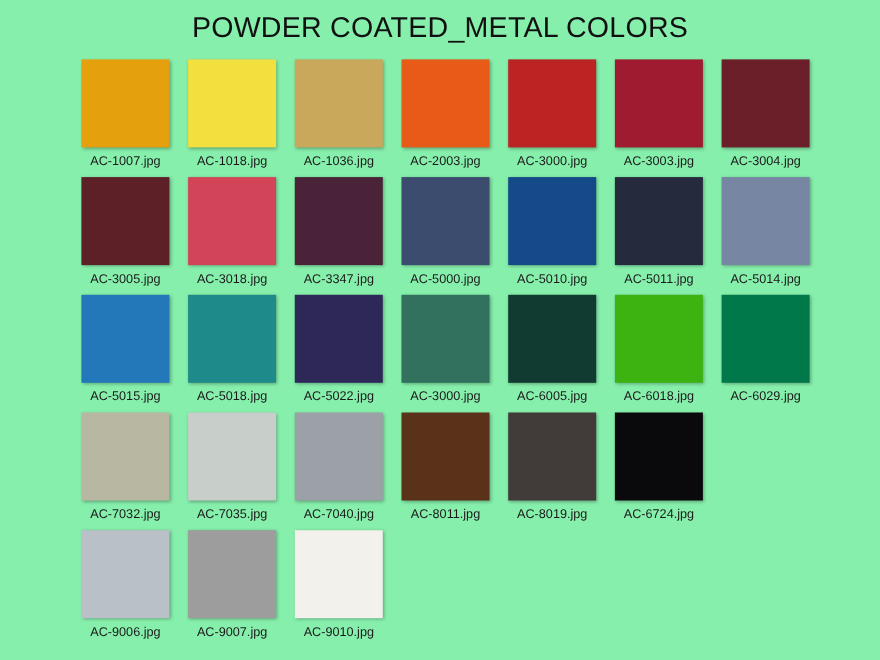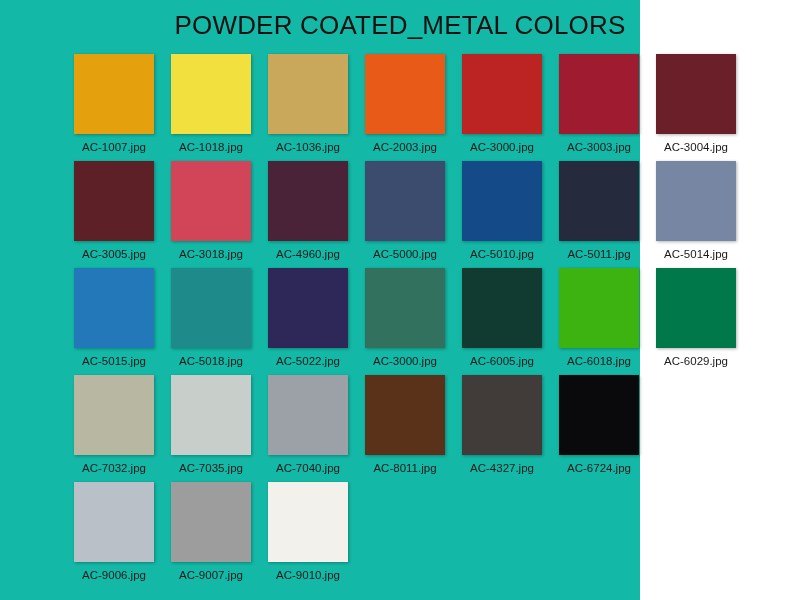--- a/index.html
+++ b/index.html
@@ -8,23 +8,23 @@
   }
   body {
     width: 800px;
     height: 600px;
     background: #ffffff;
     font-family: "Liberation Sans", sans-serif;
     overflow: hidden;
   }
   #page {
     position: relative;
-    width: 640px;
+    width: 800px;
     height: 600px;
-    background: #14b8a6;
+    background: #86efac;
   }
   #chart-title {
     position: absolute;
     top: 10px;
     left: 0;
     width: 800px;
     text-align: center;
     font-size: 26px;
     font-weight: 400;
     letter-spacing: 0.2px;
@@ -107,21 +107,21 @@
         <div class="swatch-cell">
           <div class="swatch-chip" style="background: rgb(94, 32, 39);"></div>
           <div class="swatch-label">AC-3005.jpg</div>
         </div>
         <div class="swatch-cell">
           <div class="swatch-chip" style="background: rgb(210, 68, 88);"></div>
           <div class="swatch-label">AC-3018.jpg</div>
         </div>
         <div class="swatch-cell">
           <div class="swatch-chip" style="background: rgb(74, 35, 57);"></div>
-          <div class="swatch-label">AC-4960.jpg</div>
+          <div class="swatch-label">AC-3347.jpg</div>
         </div>
         <div class="swatch-cell">
           <div class="swatch-chip" style="background: rgb(59, 76, 110);"></div>
           <div class="swatch-label">AC-5000.jpg</div>
         </div>
         <div class="swatch-cell">
           <div class="swatch-chip" style="background: rgb(20, 74, 135);"></div>
           <div class="swatch-label">AC-5010.jpg</div>
         </div>
         <div class="swatch-cell">
@@ -175,21 +175,21 @@
         <div class="swatch-cell">
           <div class="swatch-chip" style="background: rgb(155, 161, 166);"></div>
           <div class="swatch-label">AC-7040.jpg</div>
         </div>
         <div class="swatch-cell">
           <div class="swatch-chip" style="background: rgb(90, 49, 25);"></div>
           <div class="swatch-label">AC-8011.jpg</div>
         </div>
         <div class="swatch-cell">
           <div class="swatch-chip" style="background: rgb(65, 59, 58);"></div>
-          <div class="swatch-label">AC-4327.jpg</div>
+          <div class="swatch-label">AC-8019.jpg</div>
         </div>
         <div class="swatch-cell">
           <div class="swatch-chip" style="background: rgb(10, 10, 12);"></div>
           <div class="swatch-label">AC-6724.jpg</div>
         </div>
       </div>
       <div class="swatch-row">
         <div class="swatch-cell">
           <div class="swatch-chip" style="background: rgb(186, 192, 199);"></div>
           <div class="swatch-label">AC-9006.jpg</div>

